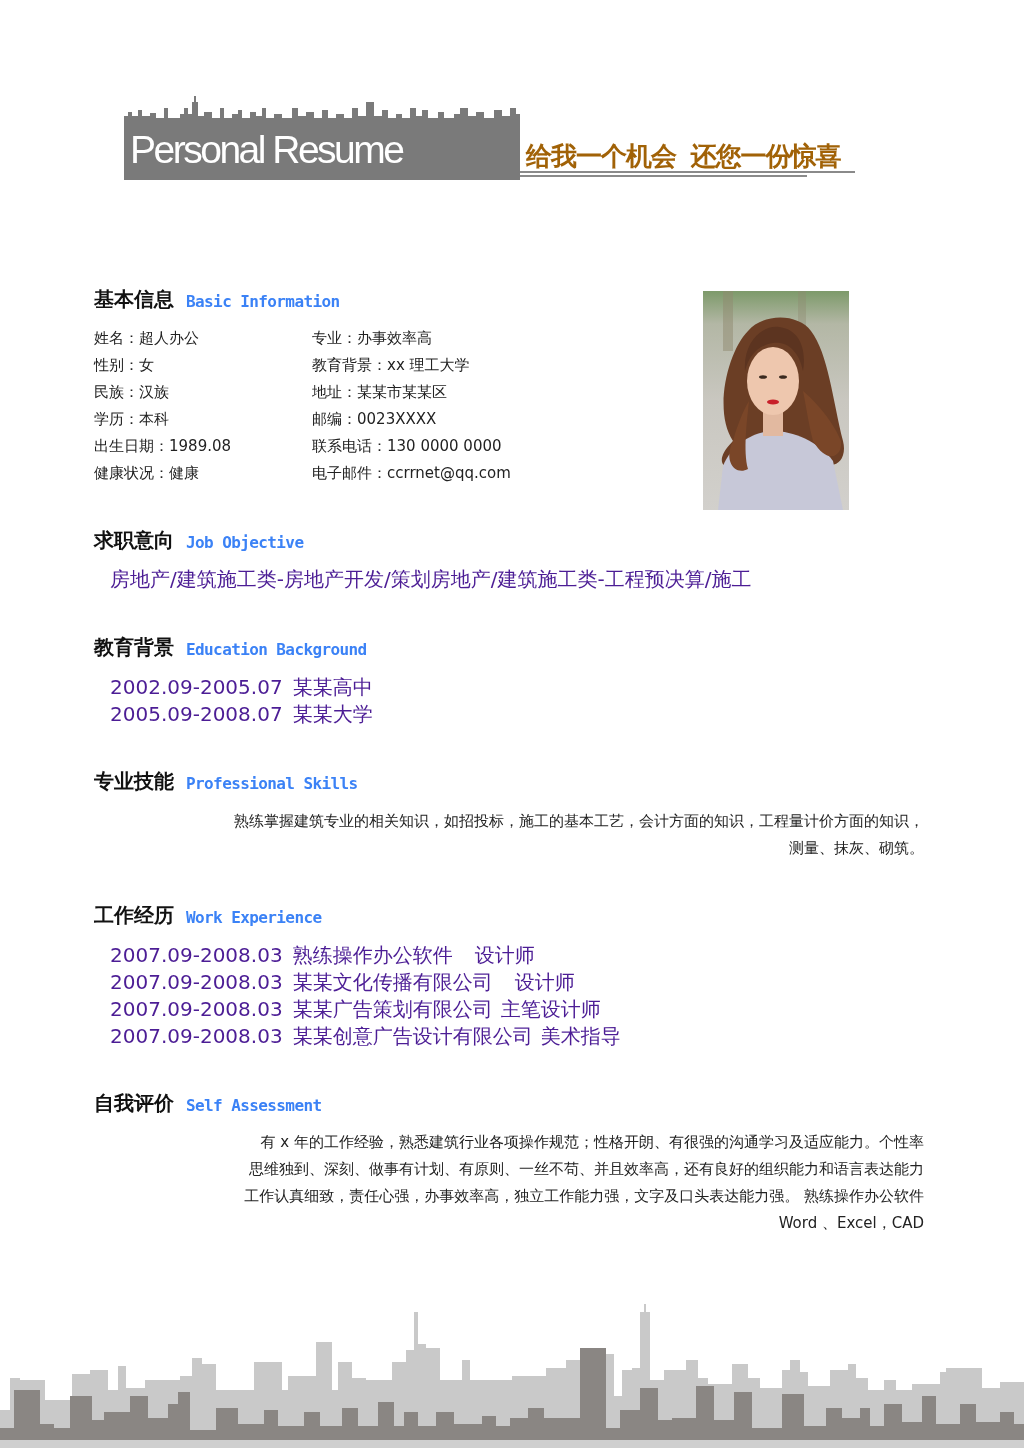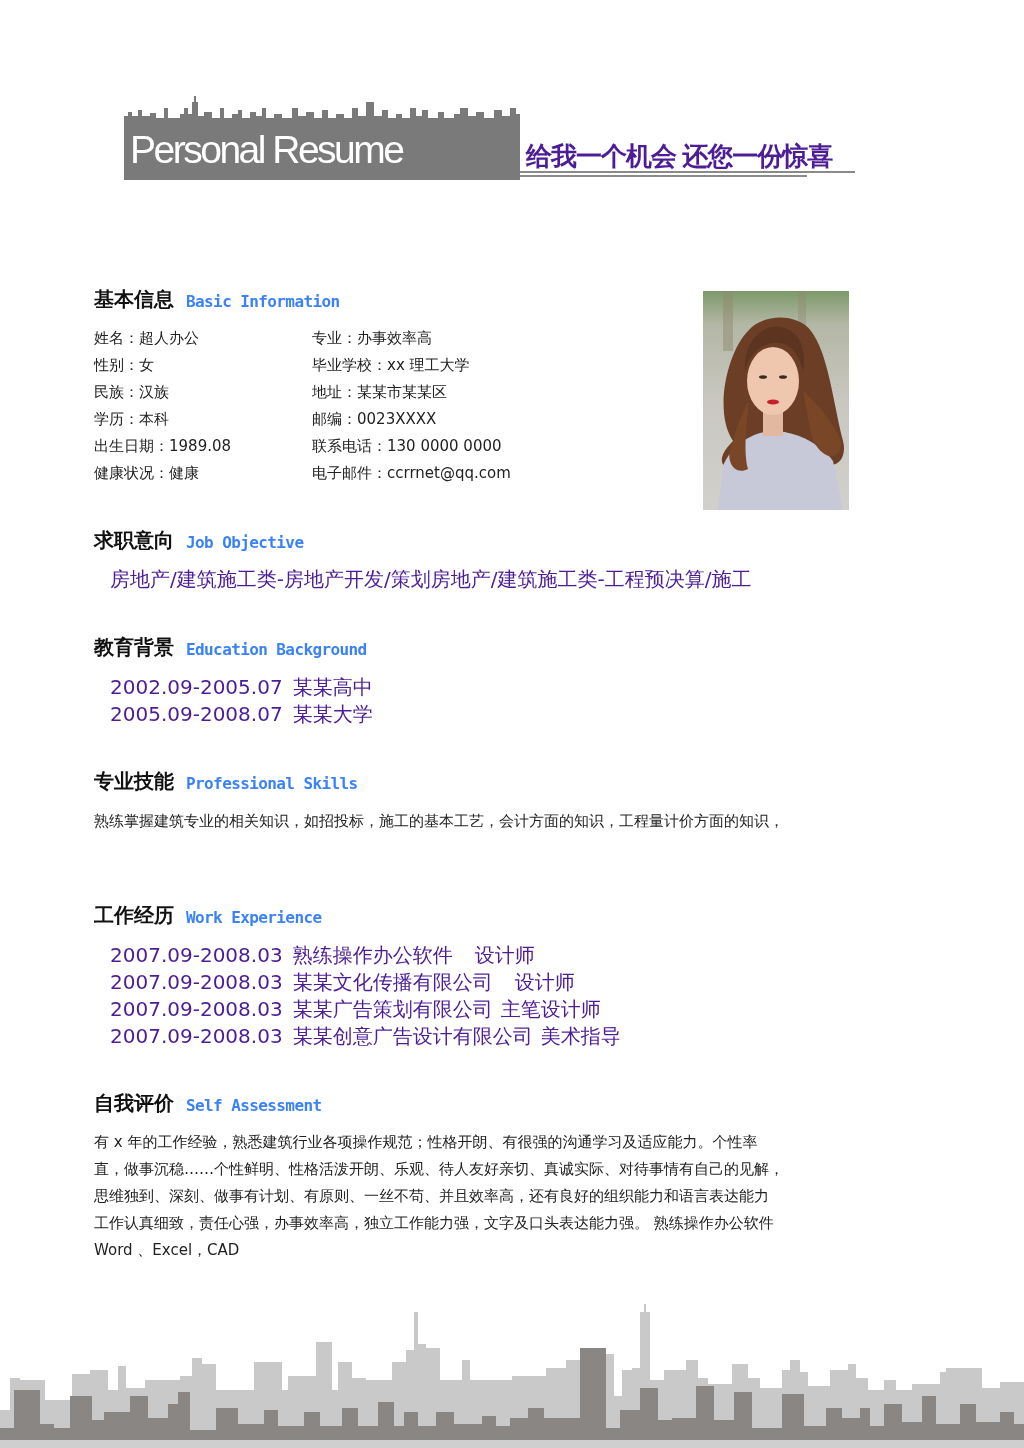--- a/index.html
+++ b/index.html
@@ -4,41 +4,41 @@
 <style>
   * { margin: 0; padding: 0; box-sizing: border-box; }
   html, body { width: 1024px; height: 1448px; background: #ffffff; overflow: hidden; }
   body { position: relative; font-family: "DejaVu Sans", "Liberation Sans", sans-serif; color: #1a1a1a; }
 
   
   .banner { position: absolute; left: 122px; top: 94px; width: 740px; height: 90px; }
   .banner-skyline { position: absolute; left: 0; top: 0; width: 398px; height: 86px; }
   .banner-block { position: absolute; left: 2px; top: 33px; width: 396px; height: 53px; background: #7a7a7a; }
   .banner-title { position: absolute; left: 8px; top: 26px; font-family: "Liberation Sans", sans-serif; font-size: 39px; color: #ffffff; letter-spacing: -2.5px; line-height: 60px; white-space: nowrap; }
-  .banner-slogan { position: absolute; left: 404px; top: 45px; font-family: Liberation Sans, sans-serif; font-weight: bold; font-size: 26px; color: #4c1d95; letter-spacing: -1px; white-space: nowrap; }
+  .banner-slogan { position: absolute; left: 404px; top: 45px; font-family: Liberation Mono, monospace; font-weight: bold; font-size: 26px; color: #a16207; letter-spacing: -1px; white-space: nowrap; }
   .banner-line1 { position: absolute; left: 398px; top: 77px; width: 335px; height: 2px; background: #8a8a8a; }
   .banner-line2 { position: absolute; left: 398px; top: 81px; width: 287px; height: 2px; background: #8a8a8a; }
 
   
   .section-head { position: absolute; left: 94px; display: flex; align-items: flex-start; white-space: nowrap; }
   .section-head .cn { font-family: "DejaVu Sans", sans-serif; font-weight: bold; font-size: 20px; color: #111; }
   .section-head .en { font-family: "DejaVu Sans Mono", monospace; font-weight: bold; font-size: 16px; color: #3b82f6; margin-left: 12px; letter-spacing: -0.6px; margin-top: 6px; }
 
   .body-text { position: absolute; left: 110px; font-family: "DejaVu Sans", sans-serif; font-size: 20px; color: #4c1d95; line-height: 27px; white-space: nowrap; }
 
   
   .info-grid { position: absolute; left: 94px; top: 325px; width: 460px; }
   .info-row { position: absolute; white-space: nowrap; font-size: 15px; color: #222; line-height: 27px; }
   .info-label, .info-value { display: inline; }
 
   
   .photo { position: absolute; left: 703px; top: 291px; width: 146px; height: 219px; overflow: hidden; }
 
   .para { position: absolute; left: 94px; width: 830px; font-size: 15px; color: #222; line-height: 27px; }
-  .para .line { display: block; white-space: nowrap; }
+  .para .line { display: block; white-space: nowrap; text-align: right; }
 
   .row-line { display: block; white-space: nowrap; }
   .row-line .date { margin-right: 10px; }
   .gap { display: inline-block; }
 
   
   .footer-skyline { position: absolute; left: 0; top: 1300px; width: 1024px; height: 148px; }
 </style>
 </head>
 <body>
@@ -61,21 +61,21 @@
 
 <div class="info-grid">
   <div class="info-row" style="left:0;top:0"><span class="info-label">姓名：</span><span class="info-value">超人办公</span></div>
   <div class="info-row" style="left:0;top:27px"><span class="info-label">性别：</span><span class="info-value">女</span></div>
   <div class="info-row" style="left:0;top:54px"><span class="info-label">民族：</span><span class="info-value">汉族</span></div>
   <div class="info-row" style="left:0;top:81px"><span class="info-label">学历：</span><span class="info-value">本科</span></div>
   <div class="info-row" style="left:0;top:108px"><span class="info-label">出生日期：</span><span class="info-value">1989.08</span></div>
   <div class="info-row" style="left:0;top:135px"><span class="info-label">健康状况：</span><span class="info-value">健康</span></div>
 
   <div class="info-row" style="left:218px;top:0"><span class="info-label">专业：</span><span class="info-value">办事效率高</span></div>
-  <div class="info-row" style="left:218px;top:27px"><span class="info-label">毕业学校：</span><span class="info-value">xx 理工大学</span></div>
+  <div class="info-row" style="left:218px;top:27px"><span class="info-label">教育背景：</span><span class="info-value">xx 理工大学</span></div>
   <div class="info-row" style="left:218px;top:54px"><span class="info-label">地址：</span><span class="info-value">某某市某某区</span></div>
   <div class="info-row" style="left:218px;top:81px"><span class="info-label">邮编：</span><span class="info-value">0023XXXX</span></div>
   <div class="info-row" style="left:218px;top:108px"><span class="info-label">联系电话：</span><span class="info-value">130 0000 0000</span></div>
   <div class="info-row" style="left:218px;top:135px"><span class="info-label">电子邮件：</span><span class="info-value">ccrrnet@qq.com</span></div>
 </div>
 
 <div class="photo">
   <svg viewBox="0 0 146 219" width="146" height="219">
     <defs>
       <linearGradient id="bg" x1="0" y1="0" x2="0" y2="1">
@@ -122,40 +122,40 @@
   <span class="row-line"><span class="date">2002.09-2005.07</span><span>某某高中</span></span>
   <span class="row-line"><span class="date">2005.09-2008.07</span><span>某某大学</span></span>
 </div>
 
 <div class="section-head" style="top:768px">
   <span class="cn">专业技能</span>
   <span class="en">Professional Skills</span>
 </div>
 <div class="para" style="top:808px">
   <span class="line">熟练掌握建筑专业的相关知识，如招投标，施工的基本工艺，会计方面的知识，工程量计价方面的知识，</span>
+  <span class="line">测量、抹灰、砌筑。</span>
 </div>
 
 <div class="section-head" style="top:902px">
   <span class="cn">工作经历</span>
   <span class="en">Work Experience</span>
 </div>
 <div class="body-text" style="top:942px">
   <span class="row-line"><span class="date">2007.09-2008.03</span><span>熟练操作办公软件</span><span class="gap" style="width:22px"></span><span>设计师</span></span>
   <span class="row-line"><span class="date">2007.09-2008.03</span><span>某某文化传播有限公司</span><span class="gap" style="width:22px"></span><span>设计师</span></span>
   <span class="row-line"><span class="date">2007.09-2008.03</span><span>某某广告策划有限公司</span><span class="gap" style="width:8px"></span><span>主笔设计师</span></span>
   <span class="row-line"><span class="date">2007.09-2008.03</span><span>某某创意广告设计有限公司</span><span class="gap" style="width:8px"></span><span>美术指导</span></span>
 </div>
 
 <div class="section-head" style="top:1090px">
   <span class="cn">自我评价</span>
   <span class="en">Self Assessment</span>
 </div>
 <div class="para" style="top:1129px">
   <span class="line">有 x 年的工作经验，熟悉建筑行业各项操作规范；性格开朗、有很强的沟通学习及适应能力。个性率</span>
-  <span class="line">直，做事沉稳……个性鲜明、性格活泼开朗、乐观、待人友好亲切、真诚实际、对待事情有自己的见解，</span>
   <span class="line">思维独到、深刻、做事有计划、有原则、一丝不苟、并且效率高，还有良好的组织能力和语言表达能力</span>
   <span class="line">工作认真细致，责任心强，办事效率高，独立工作能力强，文字及口头表达能力强。 熟练操作办公软件</span>
   <span class="line">Word 、Excel，CAD</span>
 </div>
 
 <svg class="footer-skyline" viewBox="0 0 1024 148" width="1024" height="148" preserveAspectRatio="none">
 
   <path fill="#c9c9c9" d="M0 148 L0 110 L10 110 L10 78 L20 78 L20 80 L45 80 L45 100 L72 100 L72 74 L90 74 L90 70 L108 70 L108 90 L118 90 L118 66 L126 66 L126 88 L145 88 L145 80 L180 80 L180 76 L192 76 L192 58 L202 58 L202 64 L216 64 L216 90 L254 90 L254 62 L282 62 L282 90 L288 90 L288 76 L316 76 L316 42 L332 42 L332 90 L338 90 L338 62 L352 62 L352 78 L366 78 L366 80 L392 80 L392 62 L406 62 L406 50 L414 50 L414 12 L418 12 L418 44 L426 44 L426 48 L440 48 L440 80 L462 80 L462 60 L470 60 L470 80 L500 80 L500 80 L512 80 L512 76 L546 76 L546 68 L566 68 L566 60 L600 60 L600 54 L614 54 L614 96 L622 96 L622 70 L632 70 L632 68 L640 68 L640 12 L644 12 L644 4 L646 4 L646 12 L650 12 L650 80 L664 80 L664 70 L686 70 L686 60 L698 60 L698 78 L708 78 L708 84 L732 84 L732 64 L748 64 L748 78 L760 78 L760 88 L782 88 L782 70 L790 70 L790 60 L800 60 L800 72 L808 72 L808 86 L830 86 L830 70 L848 70 L848 64 L856 64 L856 78 L868 78 L868 90 L884 90 L884 80 L896 80 L896 90 L912 90 L912 84 L940 84 L940 72 L946 72 L946 68 L982 68 L982 88 L1000 88 L1000 82 L1024 82 L1024 148 Z"></path>
 
   <path fill="#8a8683" d="M0 148 L0 128 L14 128 L14 90 L40 90 L40 124 L54 124 L54 128 L70 128 L70 96 L92 96 L92 120 L104 120 L104 112 L130 112 L130 96 L148 96 L148 118 L168 118 L168 104 L178 104 L178 92 L190 92 L190 130 L216 130 L216 108 L238 108 L238 124 L264 124 L264 110 L278 110 L278 126 L304 126 L304 112 L320 112 L320 126 L342 126 L342 108 L358 108 L358 126 L378 126 L378 102 L394 102 L394 126 L404 126 L404 112 L418 112 L418 126 L436 126 L436 112 L454 112 L454 124 L482 124 L482 116 L496 116 L496 126 L510 126 L510 118 L528 118 L528 108 L544 108 L544 118 L580 118 L580 48 L606 48 L606 128 L620 128 L620 110 L640 110 L640 88 L658 88 L658 120 L672 120 L672 118 L696 118 L696 86 L714 86 L714 120 L734 120 L734 92 L752 92 L752 128 L782 128 L782 94 L804 94 L804 126 L826 126 L826 108 L842 108 L842 118 L860 118 L860 108 L870 108 L870 126 L884 126 L884 104 L902 104 L902 122 L922 122 L922 96 L936 96 L936 124 L960 124 L960 104 L976 104 L976 122 L1000 122 L1000 112 L1014 112 L1014 124 L1024 124 L1024 148 Z"></path>

